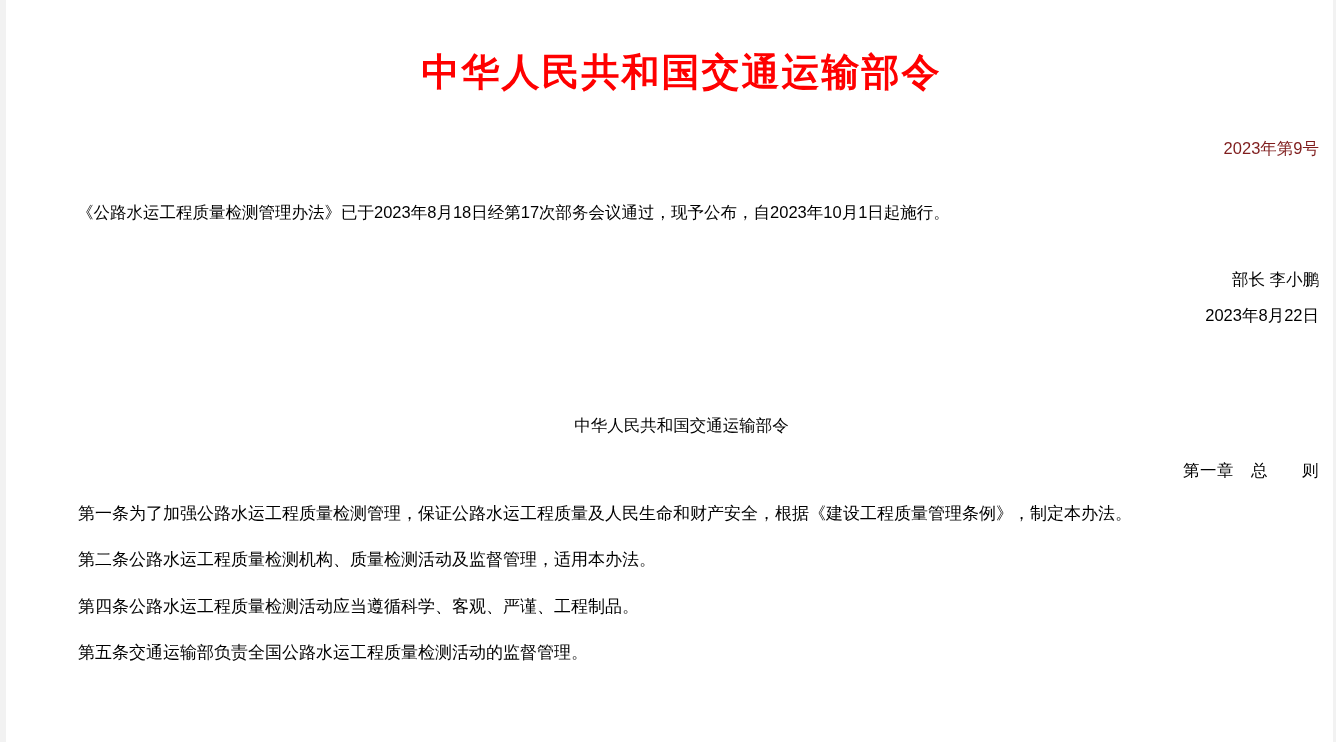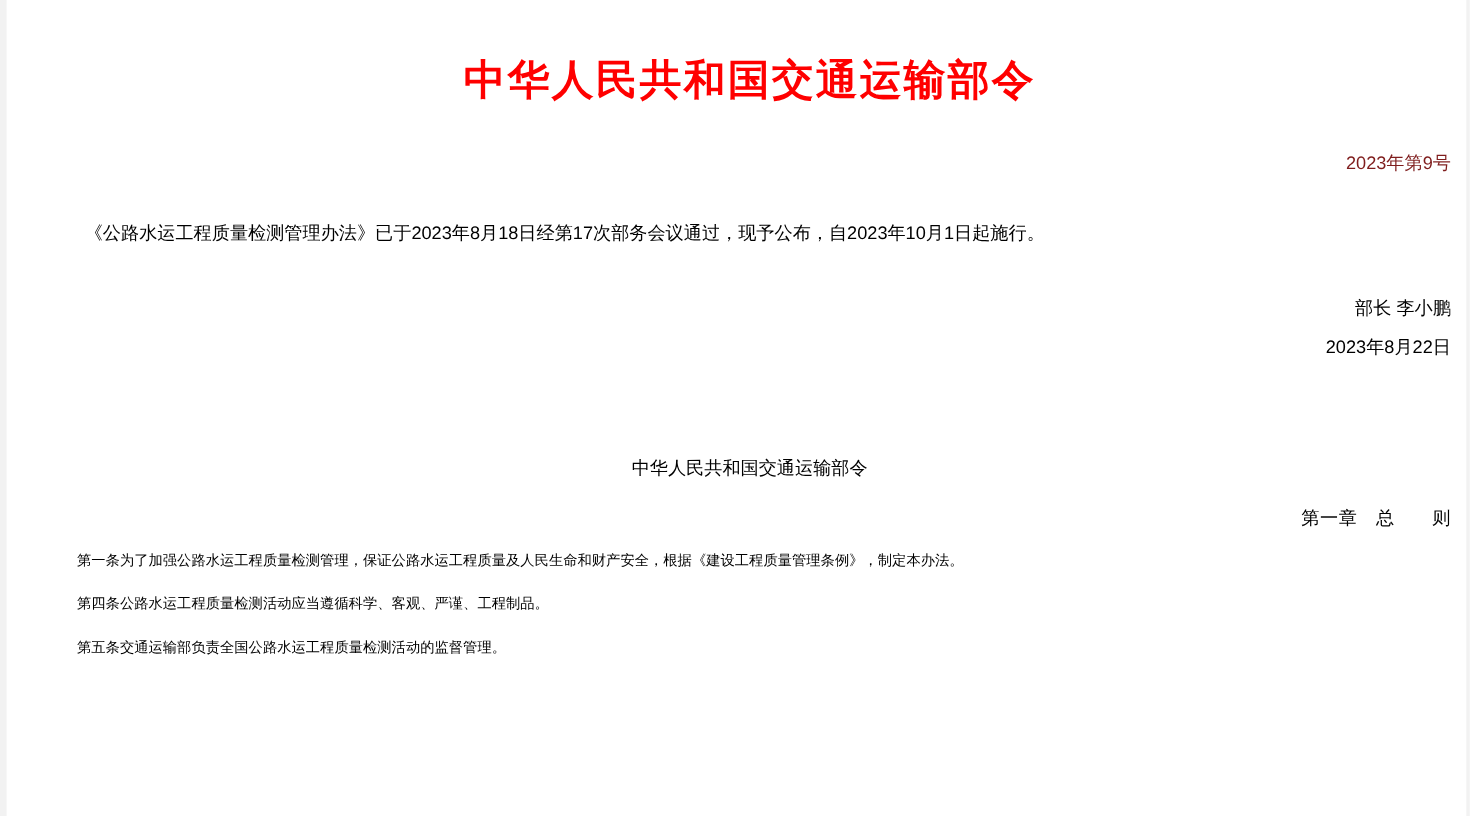--- a/index.html
+++ b/index.html
@@ -84,21 +84,21 @@
   }
   .chapter-title {
     margin-top: 23px;
     text-align: right;
     font-size: 16.5px;
     color: #000000;
     letter-spacing: 0.5px;
   }
   .article {
     margin-top: 17px;
-    font-size: 13px;
+    font-size: 17px;
     color: #000000;
     line-height: 1.72;
     text-indent: 2em;
     text-align: justify;
   }
 </style>
 </head>
 <body>
 
 <div class="page">
@@ -117,17 +117,18 @@
     <div class="signature-block">
       <div class="sig-line">部长 李小鹏</div>
       <div class="sig-line">2023年8月22日</div>
     </div>
 
     <div class="regulation-title">中华人民共和国交通运输部令</div>
 
     <div class="chapter-title">第一章　总　　则</div>
 
     <p class="article">第一条为了加强公路水运工程质量检测管理，保证公路水运工程质量及人民生命和财产安全，根据《建设工程质量管理条例》，制定本办法。</p>
+    <p class="article">第二条公路水运工程质量检测机构、质量检测活动及监督管理，适用本办法。</p>
     <p class="article">第四条公路水运工程质量检测活动应当遵循科学、客观、严谨、工程制品。</p>
     <p class="article">第五条交通运输部负责全国公路水运工程质量检测活动的监督管理。</p>
 
   </div>
 </div>
 
 </body></html>

